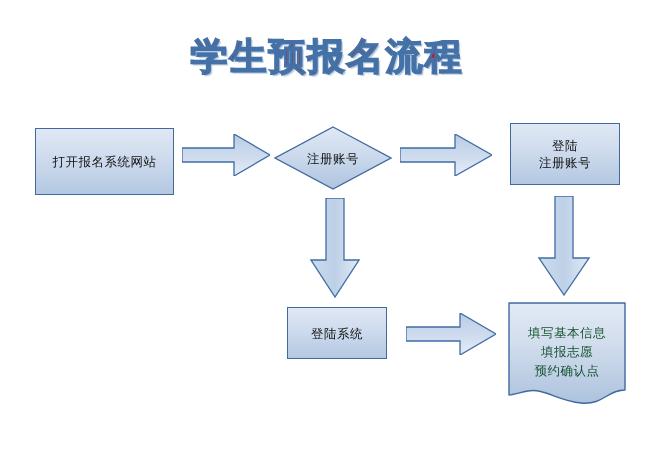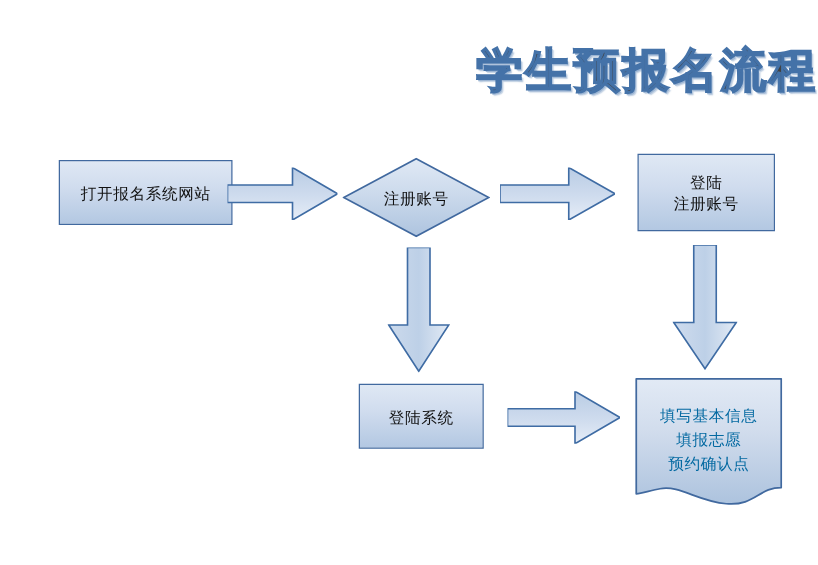--- a/index.html
+++ b/index.html
@@ -23,27 +23,27 @@
     height: 452px;
     background: #ffffff;
   }
 
   
   #chart-title {
     position: absolute;
     left: 0;
     top: 34px;
     width: 654px;
-    text-align: right;
+    text-align: center;
     font-size: 37px;
     line-height: 44px;
     letter-spacing: 2px;
     font-family: "DejaVu Serif", "Liberation Serif", serif;
     font-weight: 700;
-    color: #404040;
+    color: #b91c1c;
     -webkit-text-stroke: 1.4px #4472a8;
     text-shadow:
       1px 1px 0 #9db6d4,
       2px 2px 1px rgba(68,114,168,.35);
     white-space: nowrap;
     user-select: none;
   }
 
   
   .node {
@@ -100,38 +100,38 @@
     position: absolute;
     left: 0; top: 0;
     width: 100%;
     display: flex;
     align-items: center;
     justify-content: center;
     text-align: center;
     font-size: 12.5px;
     line-height: 19px;
     letter-spacing: .5px;
-    color: #0369a1;
+    color: #14532d;
     white-space: pre-line;
   }
 
   
   .arrow {
     position: absolute;
   }
   .arrow svg { display: block; }
 </style>
 </head>
 <body>
 
 <div id="canvas">
 
   <div id="chart-title">学生预报名流程</div>
 
-  <div class="node box" style="left:35px; top:128px; width:139px; height:52px;margin-left:12px;">
+  <div class="node box" style="left:35px; top:128px; width:139px; height:67px;">
     <span class="label">打开报名系统网站</span>
   </div>
 
   <div class="arrow" style="left:182px; top:134px; width:88px; height:42px;">
     <svg width="88" height="42" viewBox="0 0 88 42">
       <defs>
         <linearGradient id="agr1" x1="0" y1="0" x2="0" y2="1">
           <stop offset="0%" stop-color="#b9cce4"></stop>
           <stop offset="55%" stop-color="#cfdcee"></stop>
           <stop offset="100%" stop-color="#e6edf7"></stop>

